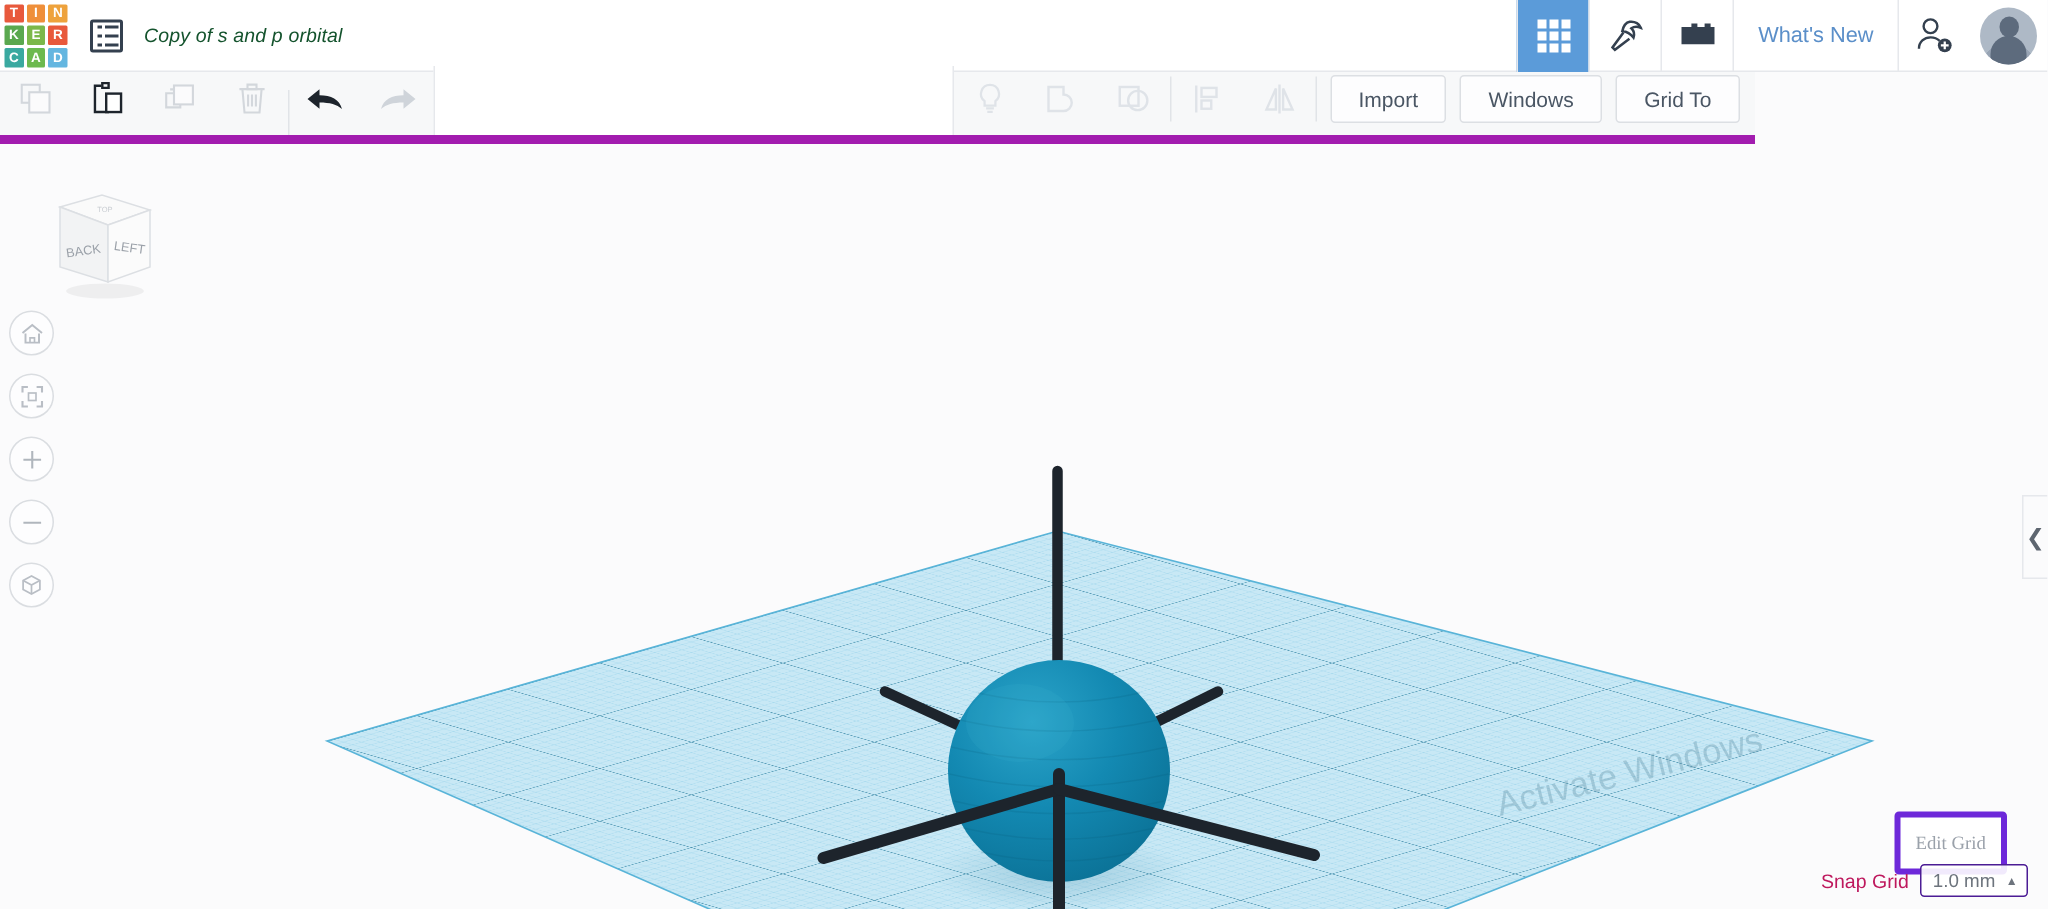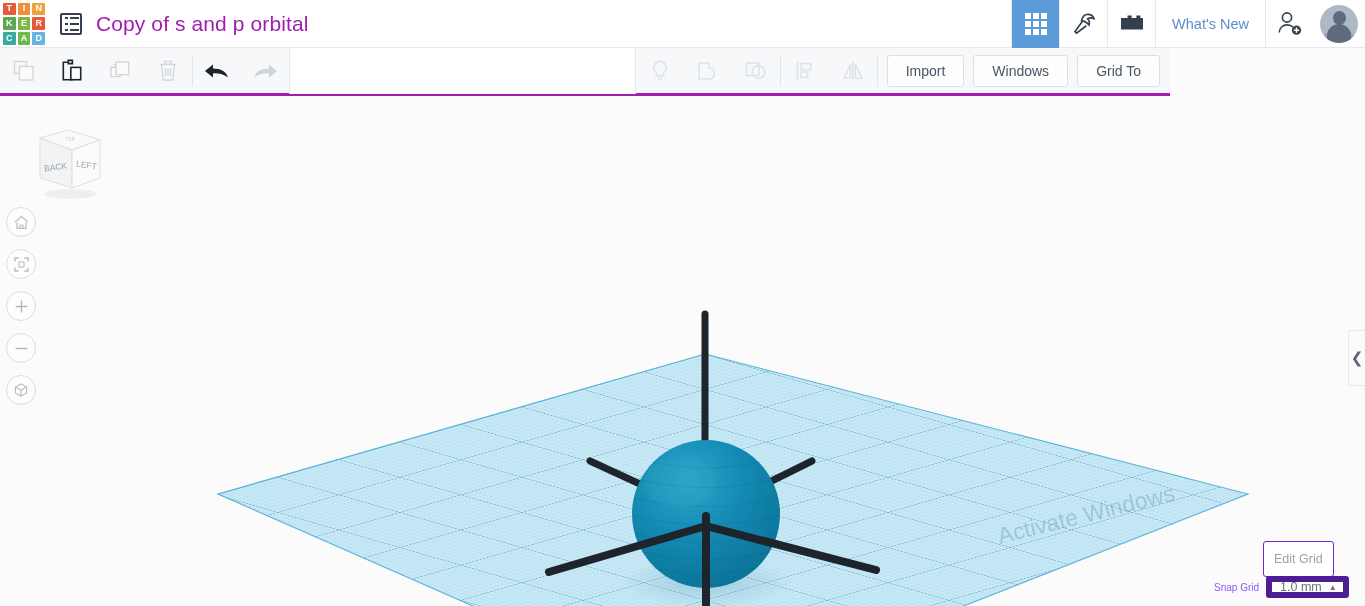--- a/index.html
+++ b/index.html
@@ -32,22 +32,22 @@
     border: 2px solid #34404f; border-radius: 2px;
     position: relative; flex: 0 0 22px; cursor: pointer;
   }
   .doc-menu-icon i {
     position: absolute; left: 3px; height: 2px; background: #34404f;
     display: block;
   }
   .doc-menu-icon i.b { width: 3px; }
   .doc-menu-icon i.l { width: 9px; left: 8px; }
   .doc-title {
-    margin-left: 14px; font-size: 21px; color: #a21caf;
-    white-space: nowrap; letter-spacing: .1px;
+    margin-left: 14px; font-size: 13px; color: #14532d;
+    white-space: nowrap; letter-spacing: .1px; font-style: italic;
   }
   .topbar-spacer { flex: 1 1 auto; }
 
   .tb-right { display: flex; align-items: stretch; height: 48px; }
   .tb-cell {
     width: 48px; height: 48px; display: flex; align-items: center;
     justify-content: center; border-left: 1px solid #e6e8ec; cursor: pointer;
   }
   .tb-cell.active { background: #5b9bd9; }
   .grid9 {
@@ -77,22 +77,22 @@
   }
   .avatar::after {
     content: ""; position: absolute; left: 50%; top: 19px;
     width: 24px; height: 20px; margin-left: -12px;
     background: #5d6b7d; border-radius: 12px 12px 0 0;
   }
 
   
   .toolbar2 {
     position: absolute; left: 0; top: 48px; width: 1170px; height: 48px;
-    background: #f7f8f9; border-bottom: 3px solid #a21caf;
-    display: flex; align-items: center;
+    background: #f7f8f9; border-bottom: 6px solid #a21caf;
+    display: flex; align-items: flex-end;
   }
   .t2group { display: flex; align-items: center; height: 48px; }
   .t2btn {
     width: 48px; height: 48px; display: flex; align-items: center;
     justify-content: center; cursor: pointer;
   }
   .t2btn.dis { cursor: default; }
   .vdiv { width: 1px; height: 30px; background: #e1e4e8; }
   .seltoolbar {
     display: flex; align-items: center; height: 46px;
@@ -126,31 +126,31 @@
   .panel-toggle {
     position: absolute; right: 0; top: 330px; width: 17px; height: 56px;
     background: #fbfbfc; border: 1px solid #e6e8ec; border-right: none;
     display: flex; align-items: center; justify-content: center;
     color: #5d656f; font-size: 15px; cursor: pointer;
   }
 
   
   .editgrid {
     position: absolute; left: 1263px; top: 541px; height: 23px;
-    padding: 17px 10px; border: 1px solid #6d28d9; background: rgba(255,255,255,.82);
+    padding: 17px 10px; border: 4px solid #6d28d9; background: rgba(255,255,255,.82);
     border-radius: 3px; color: #9aa1aa; font-size: 12.5px;
-    display: flex; align-items: center; cursor: pointer;
+    display: flex; align-items: center; cursor: pointer; font-family: Liberation Serif, serif;
   }
   .snapwrap {
     position: absolute; left: 1214px; top: 576px; display: flex;
     align-items: center; gap: 7px;
   }
-  .snaplabel { color: #8b5cf6; font-size: 10px; white-space: nowrap; }
+  .snaplabel { color: #be185d; font-size: 13px; white-space: nowrap; }
   .snapsel {
-    height: 22px; padding: 0 6px 0 8px; border: 6px solid #4c1d95;
+    height: 22px; padding: 0 6px 0 8px; border: 1px solid #4c1d95;
     background: rgba(255,255,255,.9); border-radius: 3px; color: #6d747d;
     font-size: 12.5px; display: flex; align-items: center; gap: 7px;
     cursor: pointer; white-space: nowrap;
   }
 </style>
 </head>
 <body>
 
 <div id="app">
 

